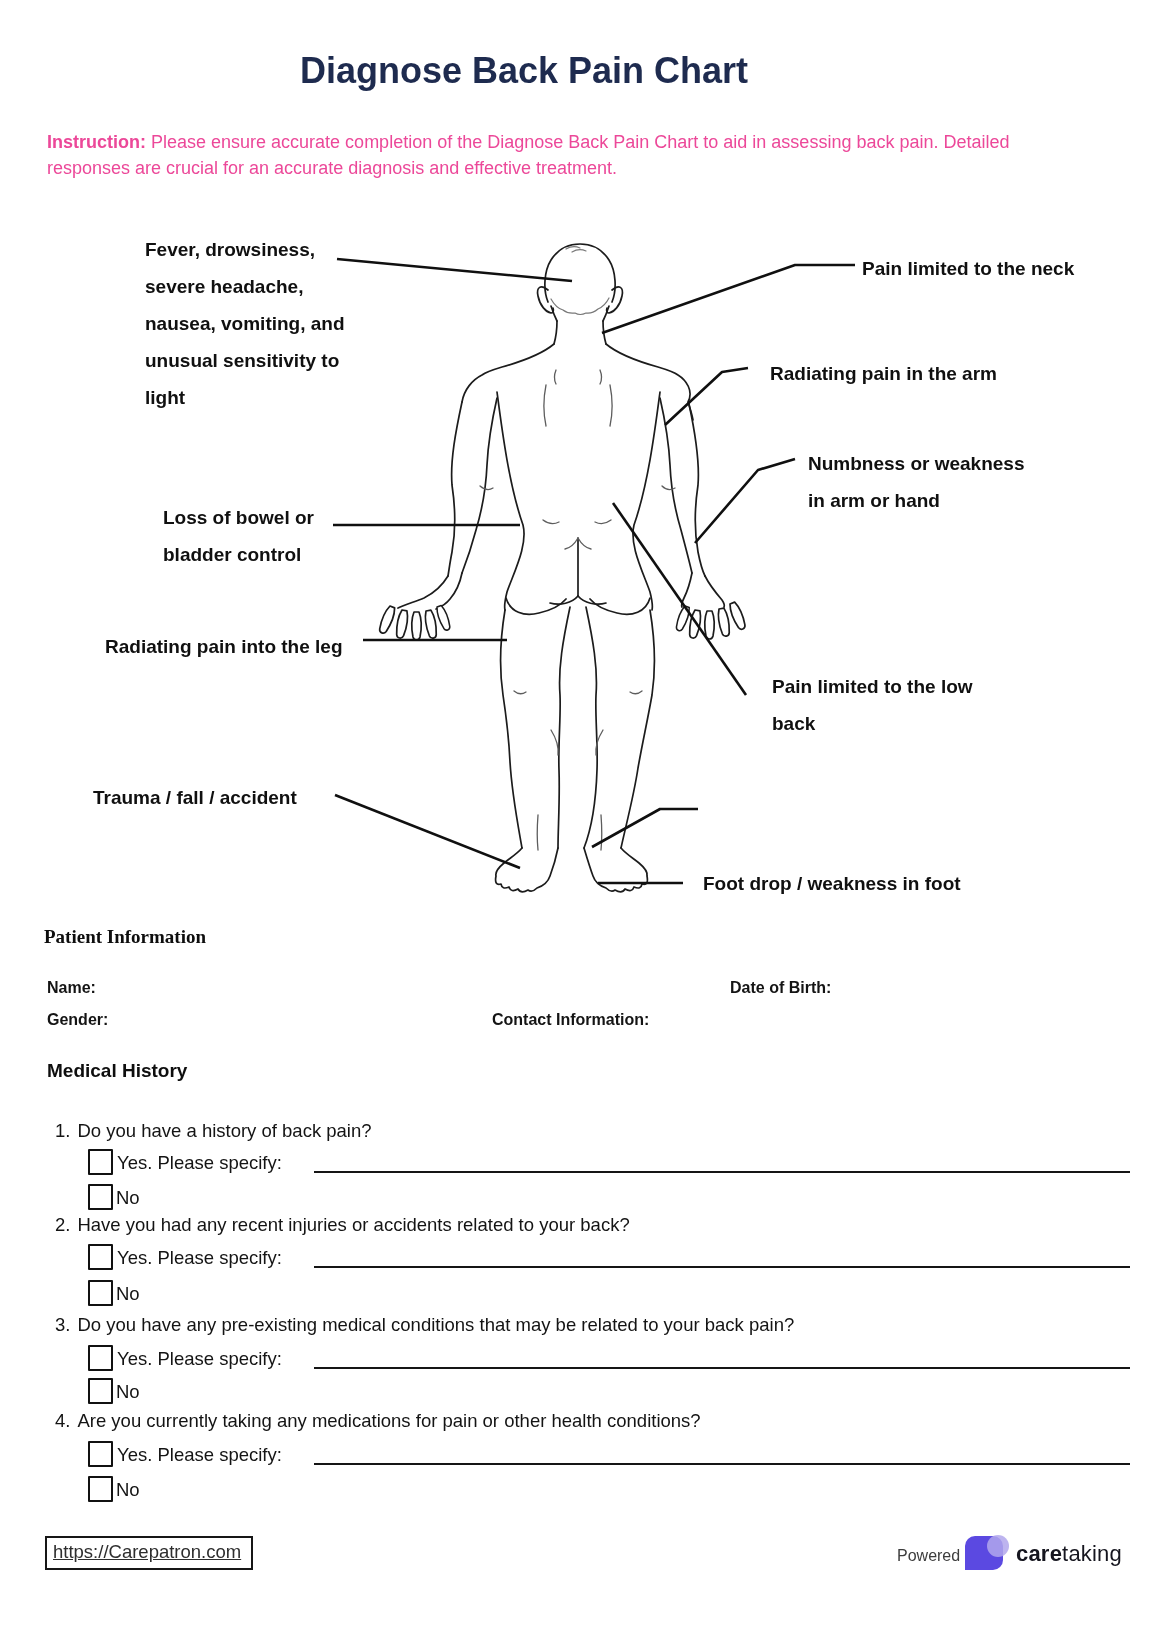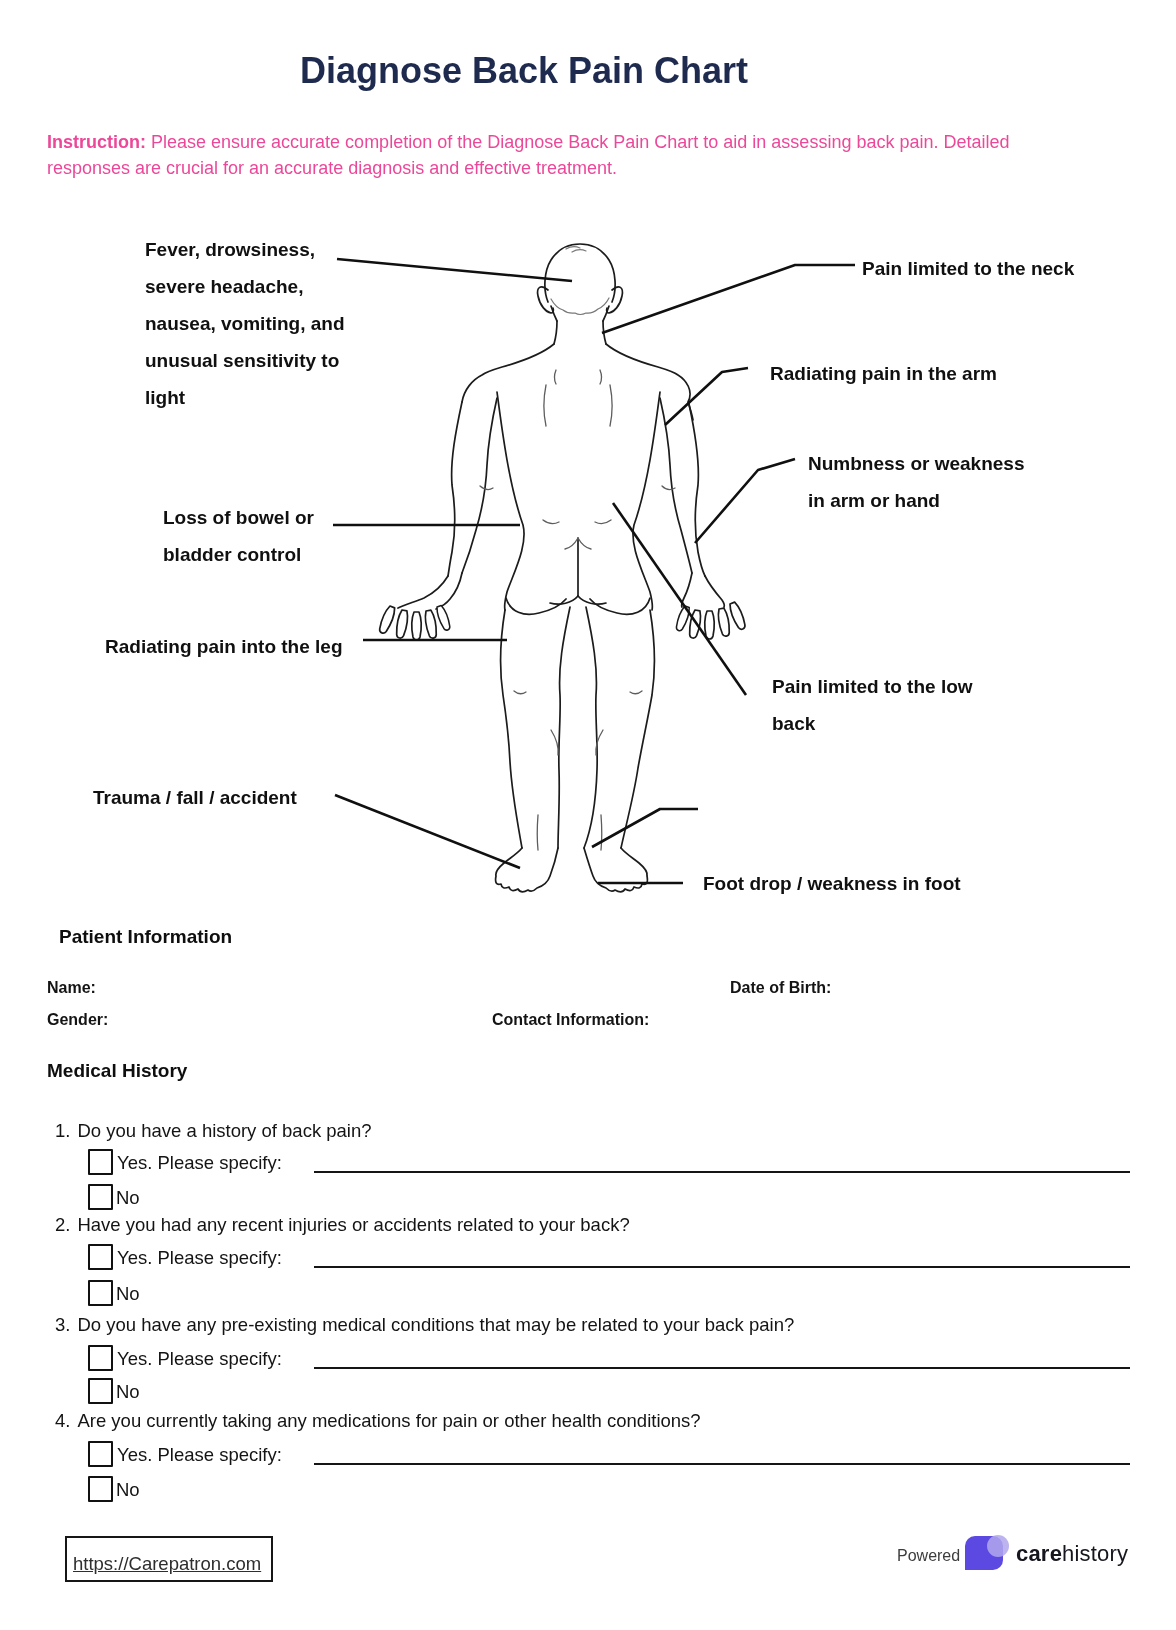--- a/index.html
+++ b/index.html
@@ -20,21 +20,21 @@
   .sec-heading{font-size:19px;font-weight:bold;color:#0e0e0e;}
   .field-label{font-size:16px;color:#141414;font-weight:bold;}
   .qtext{font-size:18.5px;color:#141414;white-space:nowrap;}
   .qnum{margin-right:7px;}
   .checkbox{
     width:21px;height:22px;border:2.5px solid #111;background:#fff;border-radius:1px;
   }
   .chk-label{font-size:18.5px;color:#141414;white-space:nowrap;}
   .specify-line{height:0;border-bottom:2px solid #151515;}
   .footer-linkbox{
-    left:45px;top:1536px;border:2px solid #161616;padding:15px 10px 5px 6px;background:#fff;margin-left:20px;
+    left:45px;top:1536px;border:2px solid #161616;padding:3px 10px 5px 6px;background:#fff;
   }
   .footer-link{font-size:18.5px;color:#2e2e2e;text-decoration:underline;cursor:pointer;white-space:nowrap;}
   .powered-label{font-size:16px;color:#3d3d3d;}
   .brand{font-size:22px;color:#16161f;letter-spacing:0.2px;}
   .brand .b1{font-weight:bold;}
 </style>
 </head>
 <body>
 
 <div class="page">
@@ -149,21 +149,21 @@
   <div class="abs dlabel" style="left:145px;top:231px;width:222px;">Fever, drowsiness, severe headache, nausea, vomiting, and unusual sensitivity to light</div>
   <div class="abs dlabel nowrap" style="left:862px;top:250px;">Pain limited to the neck</div>
   <div class="abs dlabel nowrap" style="left:770px;top:355px;">Radiating pain in the arm</div>
   <div class="abs dlabel" style="left:163px;top:499px;width:172px;">Loss of bowel or bladder control</div>
   <div class="abs dlabel" style="left:808px;top:445px;width:225px;">Numbness or weakness in arm or hand</div>
   <div class="abs dlabel nowrap" style="left:105px;top:628px;">Radiating pain into the leg</div>
   <div class="abs dlabel" style="left:772px;top:668px;width:235px;">Pain limited to the low back</div>
   <div class="abs dlabel nowrap" style="left:93px;top:779px;">Trauma / fall / accident</div>
   <div class="abs dlabel nowrap" style="left:703px;top:865px;">Foot drop / weakness in foot</div>
 
-  <div class="abs sec-heading" style="left:59px;top:926px;">Patient Information</div>
+  <div class="abs sec-heading" style="left:44px;top:926px;font-family:Liberation Serif, serif;">Patient Information</div>
   <div class="abs field-label" style="left:47px;top:979px;">Name:</div>
   <div class="abs field-label" style="left:730px;top:979px;">Date of Birth:</div>
   <div class="abs field-label" style="left:47px;top:1011px;">Gender:</div>
   <div class="abs field-label" style="left:492px;top:1011px;">Contact Information:</div>
 
   <div class="abs sec-heading" style="left:47px;top:1060px;">Medical History</div>
 
   <div class="abs qtext" style="left:55px;top:1120px;">
     <span class="qnum">1.</span><span>Do you have a history of back pain?</span>
   </div>
@@ -203,16 +203,16 @@
   <div class="abs footer-linkbox">
     <span class="footer-link">https://Carepatron.com</span>
   </div>
 
   <div class="abs powered-label" style="left:897px;top:1547px;">Powered by</div>
   <svg class="abs" style="left:963px;top:1534px;" width="48" height="40" viewBox="0 0 48 40" xmlns="http://www.w3.org/2000/svg">
     <path d="M12,2 L30,2 A10,10 0 0 1 40,12 L40,26 A10,10 0 0 1 30,36 L2,36 L2,12 A10,10 0 0 1 12,2 Z" fill="#5b49e1"></path>
     <circle cx="35" cy="12" r="11" fill="#b2a7ec" opacity="0.85"></circle>
   </svg>
   <div class="abs brand" style="left:1016px;top:1541px;">
-    <span class="b1">care</span><span>history</span>
+    <span class="b1">care</span><span>taking</span>
   </div>
 
 </div>
 
 </body></html>

